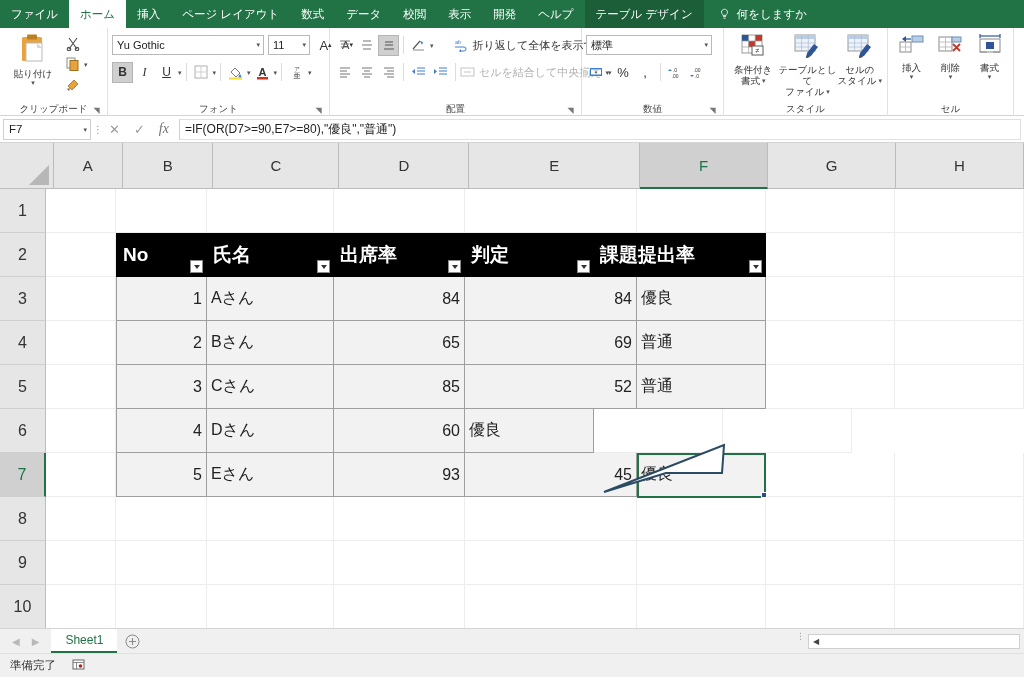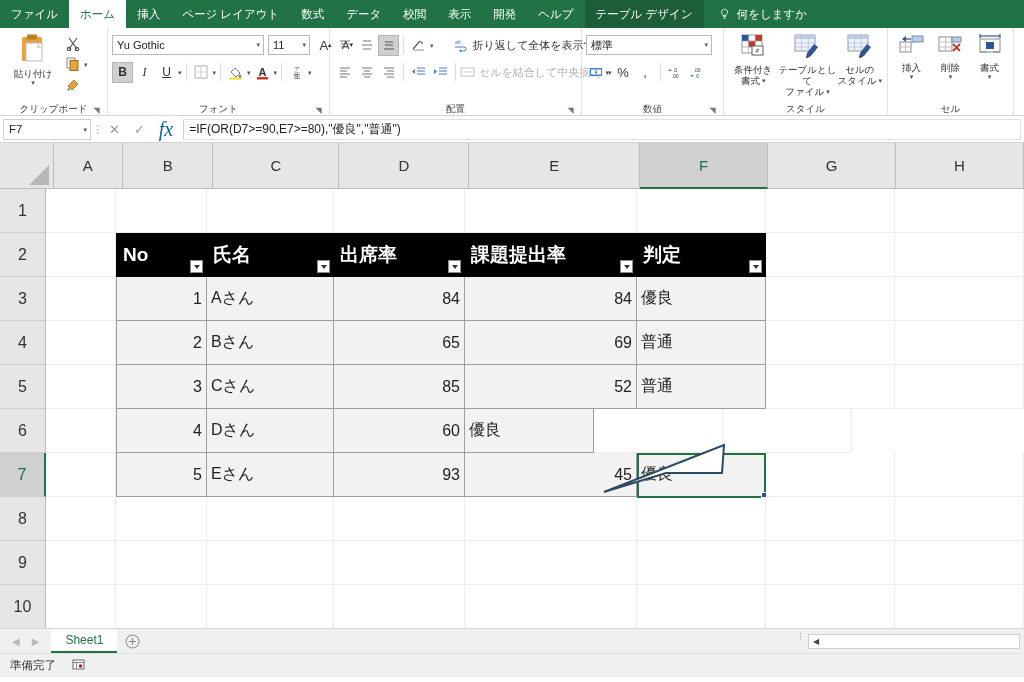--- a/index.html
+++ b/index.html
@@ -127,21 +127,21 @@
     padding: 0 3px;
   }
   .namebox {
     width: 88px; height: 21px; border: 1px solid #cfcfcf; background: #fff;
     font-size: 11.5px; color: #222; line-height: 19px; padding: 0 14px 0 5px;
     position: relative;
   }
   .fbdots { width: 14px; text-align: center; color: #999; font-size: 10px; letter-spacing: 0; }
   .fbicons { display: flex; align-items: center; gap: 14px; padding: 0 10px 0 4px; }
   .fbicons span { color: #9a9a9a; font-size: 13px; }
-  .fbicons .fx { font-style: italic; font-family: "Liberation Serif", serif; font-size: 20px; color: #0369a1; }
+  .fbicons .fx { font-style: italic; font-family: "Liberation Serif", serif; font-size: 14px; color: #737373; }
   .finput {
     flex: 1; height: 21px; border: 1px solid #e0e0e0; border-left: 1px solid #d0d0d0;
     background: #fff; font-size: 12px; color: #222; line-height: 19px; padding: 0 5px;
     overflow: hidden; white-space: nowrap;
   }
 
   
   .gridwrap { position: relative; height: 485px; background: #fff; overflow: hidden; }
   .colhdr { display: flex; height: 46px; }
   .corner {
@@ -754,26 +754,26 @@
             <span class="filt"></span>
           </div>
           <div class="gc thead" style="width:127px;">
             <span>氏名</span>
             <span class="filt"></span>
           </div>
           <div class="gc thead" style="width:131px;">
             <span>出席率</span>
             <span class="filt"></span>
           </div>
+          <div class="gc thead" style="width:129px;">
+            <span>判定</span>
+            <span class="filt"></span>
+          </div>
           <div class="gc thead" style="width:172px;">
             <span>課題提出率</span>
-            <span class="filt"></span>
-          </div>
-          <div class="gc thead" style="width:129px;">
-            <span>判定</span>
             <span class="filt"></span>
           </div>
           <div class="gc" style="width:129px;"></div>
           <div class="gc" style="width:129px;"></div>
         </div>
 
         <div class="grow">
           <div class="gc" style="width:70px;"></div>
           <div class="gc tcell first num" style="width:91px;">
               <span>1</span>

